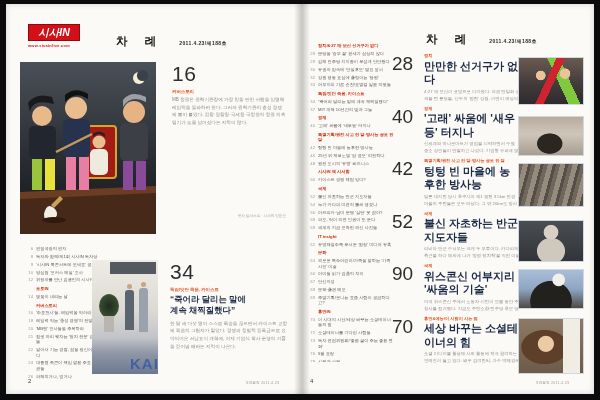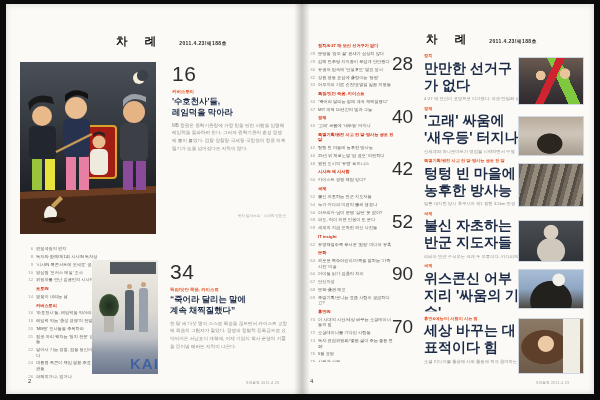--- a/index.html
+++ b/index.html
@@ -35,21 +35,21 @@
   .toc-num{width:9px;text-align:right;font-size:4.2px;color:#9a9a9a;flex:none;line-height:1.3;}
   .toc-title{font-size:4.2px;color:#585858;line-height:1.3;}
   .toc-entry[data-type="header"]{margin-top:3.2px;}
   .toc-entry[data-type="header"] .toc-title{color:#d42b0c;font-weight:bold;}
   
   .feats{position:absolute;left:386px;top:45px;width:128px;z-index:2;}
   .feat-row{display:flex;gap:6px;height:52.5px;overflow:hidden;padding-top:4px;}
   .feat-row .f-num{width:26px;flex:none;font-size:19px;color:#2e2e2e;}
   .f-txt{flex:1;}
   .f-label{font-size:4.2px;color:#e8501e;font-weight:bold;margin-bottom:1.5px;line-height:1.3;}
-  .f-title{font-size:14px;font-weight:bold;color:#1c2b47;margin-bottom:2.5px;line-height:1.2;}
+  .f-title{font-size:11px;font-weight:bold;color:#1c2b47;margin-bottom:2.5px;line-height:1.2;}
   .f-body{font-size:4.3px;color:#8f8f8f;line-height:1.6;}
   
   .cartoon{position:absolute;left:14px;top:58px;width:136px;height:172px;z-index:2;}
   
   .kaist{position:absolute;left:86px;top:256px;width:66px;height:114px;overflow:hidden;z-index:3;
     background:linear-gradient(180deg,#efece6 0%,#dcd9d3 45%,#c2c4c8 68%,#8e97a6 82%,#6d7890 100%);}
   .kaist-banner{position:absolute;left:18px;top:2px;width:46px;height:12px;background:#3a3f49;opacity:.85;}
   .kaist-wreath{position:absolute;left:7px;top:34px;width:20px;height:24px;border-radius:50%;
     background:radial-gradient(ellipse at center,#1f2d1f 0%,#35492f 60%,#56644a 78%,transparent 80%);}
   .kaist-stand{position:absolute;left:12px;top:56px;width:10px;height:16px;background:#b9b6af;}
@@ -93,20 +93,24 @@
   .credit{position:absolute;font-size:3.6px;color:#9c9c9c;letter-spacing:.3px;z-index:2;}
   .credit-l{left:240px;top:377px;}
   .credit-r{left:530px;top:377px;}
 </style>
 </head>
 <body>
 
 <div class="spread">
   <div class="gutter"></div>
 
+  <div class="logo">
+    <div class="logo-box">시사IN</div>
+    <div class="logo-url">www.sisainlive.com</div>
+  </div>
   <div class="hd hd-l">
     <span class="hd-title">차 례</span>
     <span class="hd-issue">2011.4.23/제188호</span>
   </div>
 
   <div class="cartoon">
     <svg viewBox="0 0 136 172" width="136" height="172">
       <defs>
         <linearGradient id="sky" x1="0" y1="0" x2="0" y2="1">
           <stop offset="0" stop-color="#4a5058"></stop>
@@ -141,22 +145,20 @@
       <path d="M24,152 q3,-13 11,-5 q5,6 -2,11 q-9,4 -9,-6" fill="#f2efe6"></path>
       <path d="M31,143 l9,-9 l3,3 l-9,9 z" fill="#caa05a"></path>
       <ellipse cx="34" cy="158" rx="12" ry="3" fill="#2e1a0f"></ellipse>
     </svg>
   </div>
   <div class="cart-cap">웃자 일러스트 · 시사IN 양한모</div>
 
   <div class="feat feat-16">
     <div class="feat-num">16</div>
     <div class="feat-label">커버스토리</div>
-    <div class="feat-title">'수호천사'들,
-레임덕을 막아라</div>
     <div class="feat-body">MB 정권은 권력기관장에 가장 믿을 만한 사람을 임명해 레임덕을 돌파하려 한다. 그러자 권력기관의 충성 경쟁에 불이 붙었다. 검찰·경찰청·국세청·국정원의 정권 의혹 덮기가 도를 넘어섰다는 지적이 많다.</div>
   </div>
 
   <div class="toc toc-l">
       <div class="toc-entry" data-type="item">
         <span class="toc-num">6</span>
         <span class="toc-title">편집국장의 편지</span>
       </div>
 
       <div class="toc-entry" data-type="item">
@@ -486,21 +488,21 @@
           <div class="f-label">국제</div>
           <div class="f-title">위스콘신 어부지리 '싸움의 기술'</div>
           <div class="f-body">미국 위스콘신 주에서 노동자·시민이 보름 동안 주 청사를 점거했다. 지금도 주민소환·민주당 후보 당선 운동이 벌어지는 '위스콘신 투쟁'의 의미는?</div>
         </div>
       </div>
 
       <div class="feat-row">
         <div class="f-num">70</div>
         <div class="f-txt">
           <div class="f-label">휴먼&amp;예능/이 사람이 사는 법</div>
-          <div class="f-title">세상 바꾸는 대표적이다 힘</div>
+          <div class="f-title">세상 바꾸는 소셜테이너의 힘</div>
           <div class="f-body">소셜 미디어를 활용해 사회 활동에 적극 참여하는 연예인이 늘고 있다. 배우 김여진씨, 가수 박혜경씨가 대표적이다. 그들의 '현장 활동' 모습.</div>
         </div>
       </div>
     </div>
 
   <div class="thumbs">
     <div class="th th1"></div>
     <div class="th th2"></div>
     <div class="th th3"></div>
     <div class="th th4"></div>

